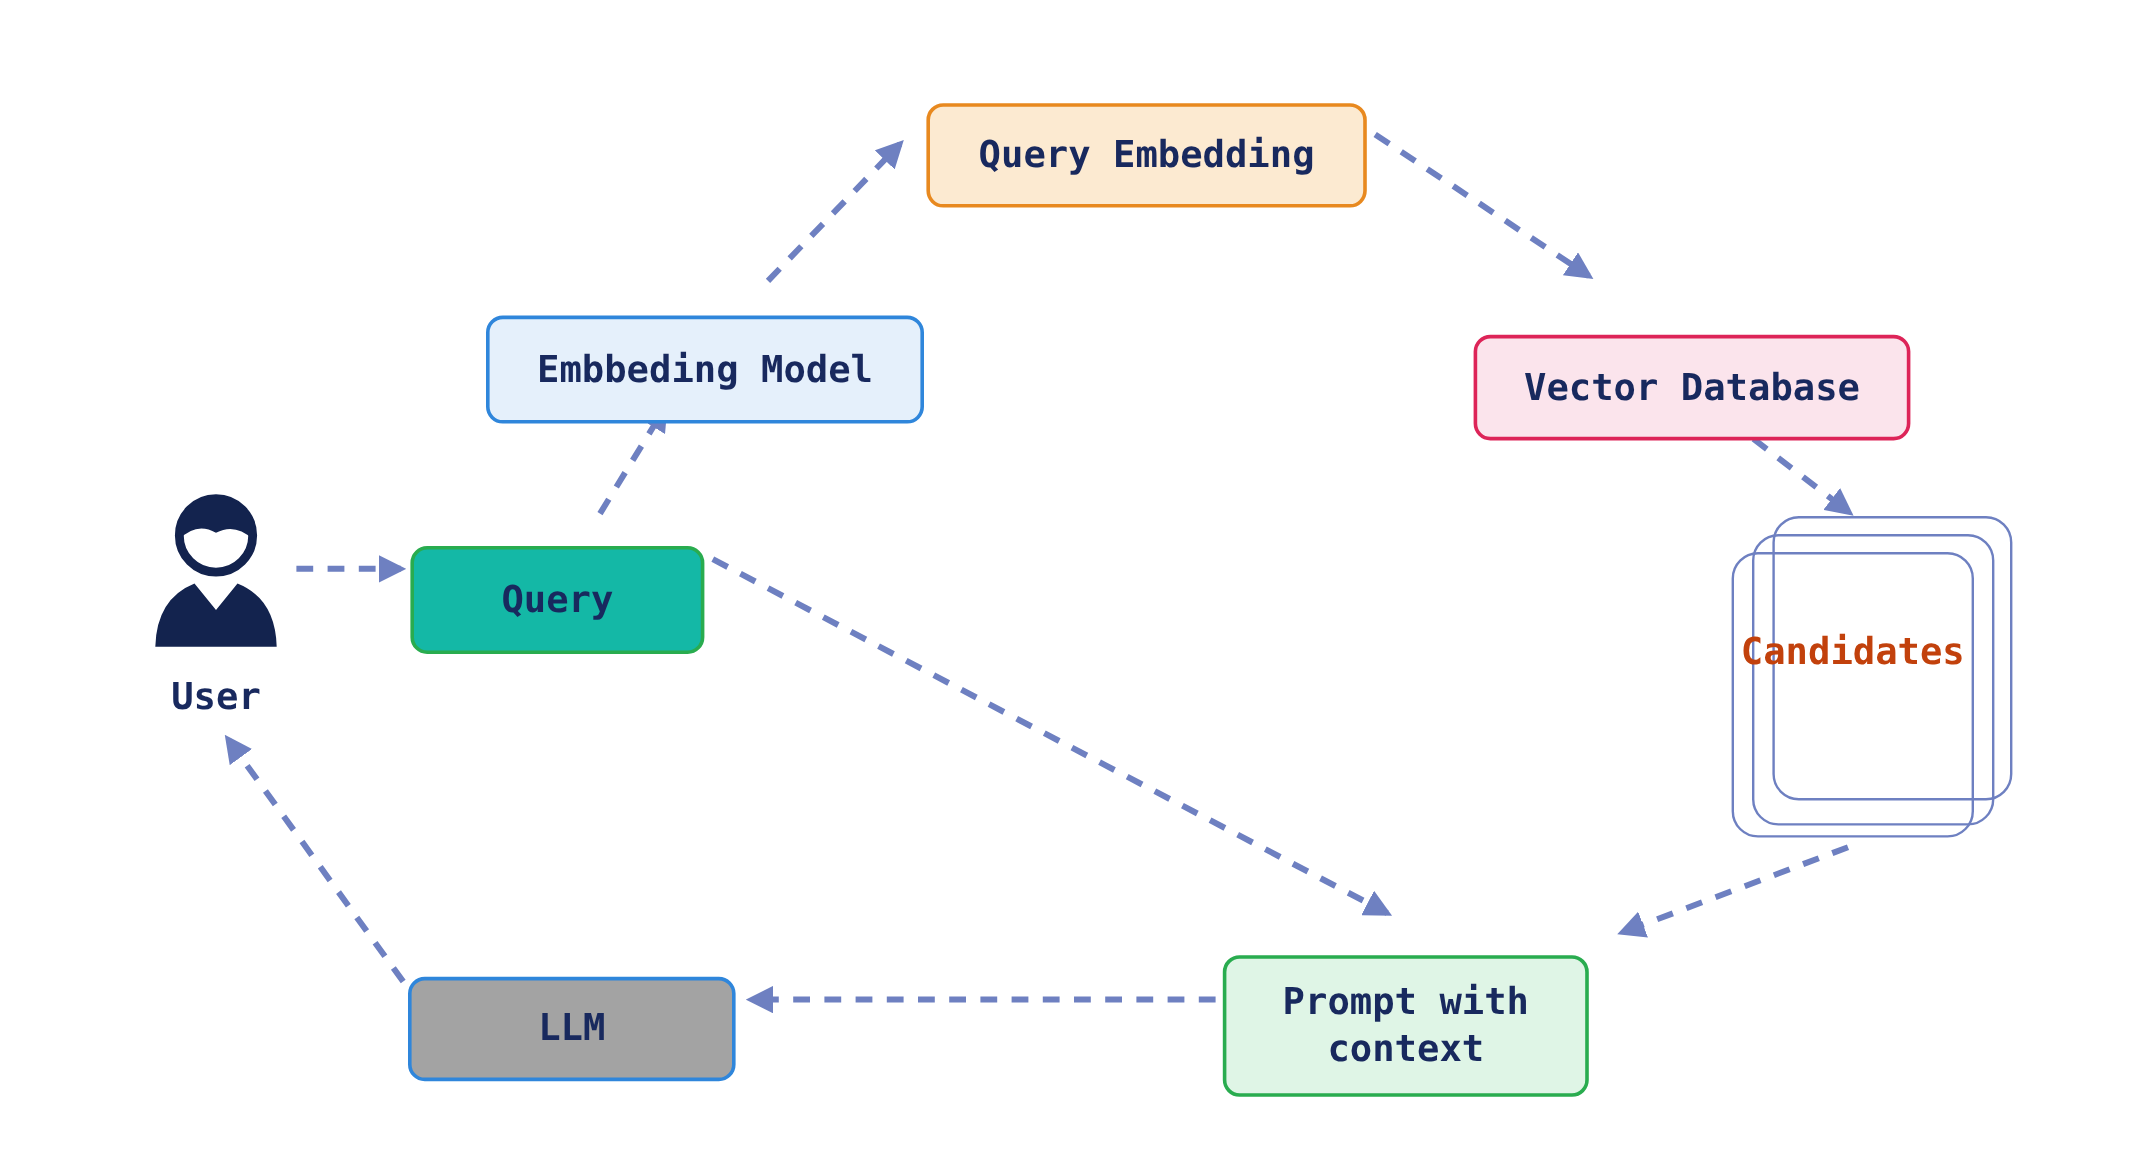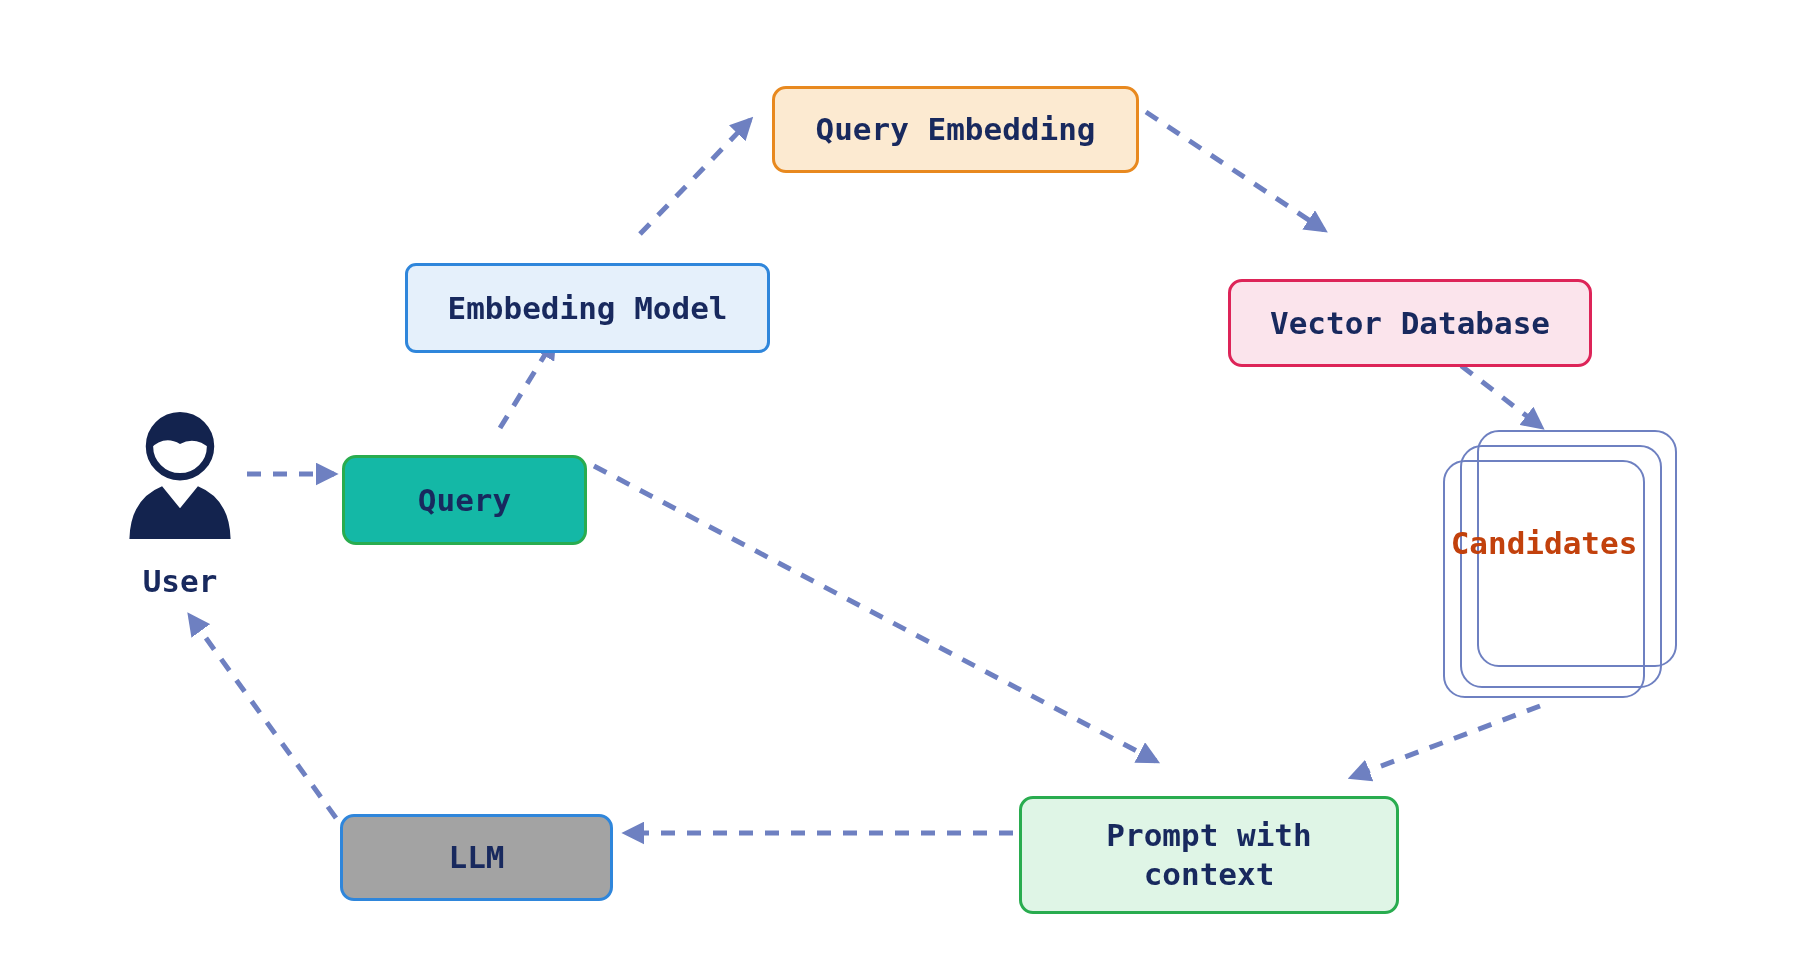--- a/index.html
+++ b/index.html
@@ -11,25 +11,25 @@
   #arrow-layer { position:absolute; left:0; top:0; width:1796px; height:964px; }
   .arrow { stroke:#6E80C1; stroke-width:5; stroke-dasharray:14 12; fill:none; }
 
   .node {
     position:absolute; display:flex; align-items:center; justify-content:center;
     text-align:center; box-sizing:border-box;
     border-radius:14px; border:3px solid;
     font-size:31px; font-weight:bold; color:#18295E; line-height:1.25;margin-top:23px;
   }
   .n-query-embedding { left:772px;  top:63px;  width:367px; height:87px;  border-color:#E8891F; background:#FCEAD1; }
-  .n-embbeding-model { left:405px;  top:240px; width:365px; height:90px;  border-color:#2F86DB; background:#E5F0FB;border-radius:11px; }
+  .n-embbeding-model { left:405px;  top:240px; width:365px; height:90px;  border-color:#2F86DB; background:#E5F0FB; }
   .n-vector-database { left:1228px; top:256px; width:364px; height:88px;  border-color:#DD2458; background:#FBE4EC; }
   .n-query           { left:342px;  top:432px; width:245px; height:90px;  border-color:#29AC4F; background:#14b8a6; }
   .n-llm             { left:340px;  top:791px; width:273px; height:87px;  border-color:#2F86DB; background:#a3a3a3; }
-  .n-prompt          { left:1019px; top:773px; width:380px; height:118px; border-color:#29AC4F; background:#DFF5E6; padding:16px 28px; }
+  .n-prompt          { left:1019px; top:773px; width:305px; height:118px; border-color:#29AC4F; background:#DFF5E6; padding:16px 28px; }
 
   .user-actor { position:absolute; left:122px; top:404px; width:116px; }
   .user-actor svg { display:block; }
   .user-label {
     margin-top:22px; text-align:center; font-size:31px; font-weight:bold; color:#18295E;
   }
 
   .candidates { position:absolute; left:1443px; top:430px; width:234px; height:268px; }
   .card {
     position:absolute; width:202px; height:238px; box-sizing:border-box;

